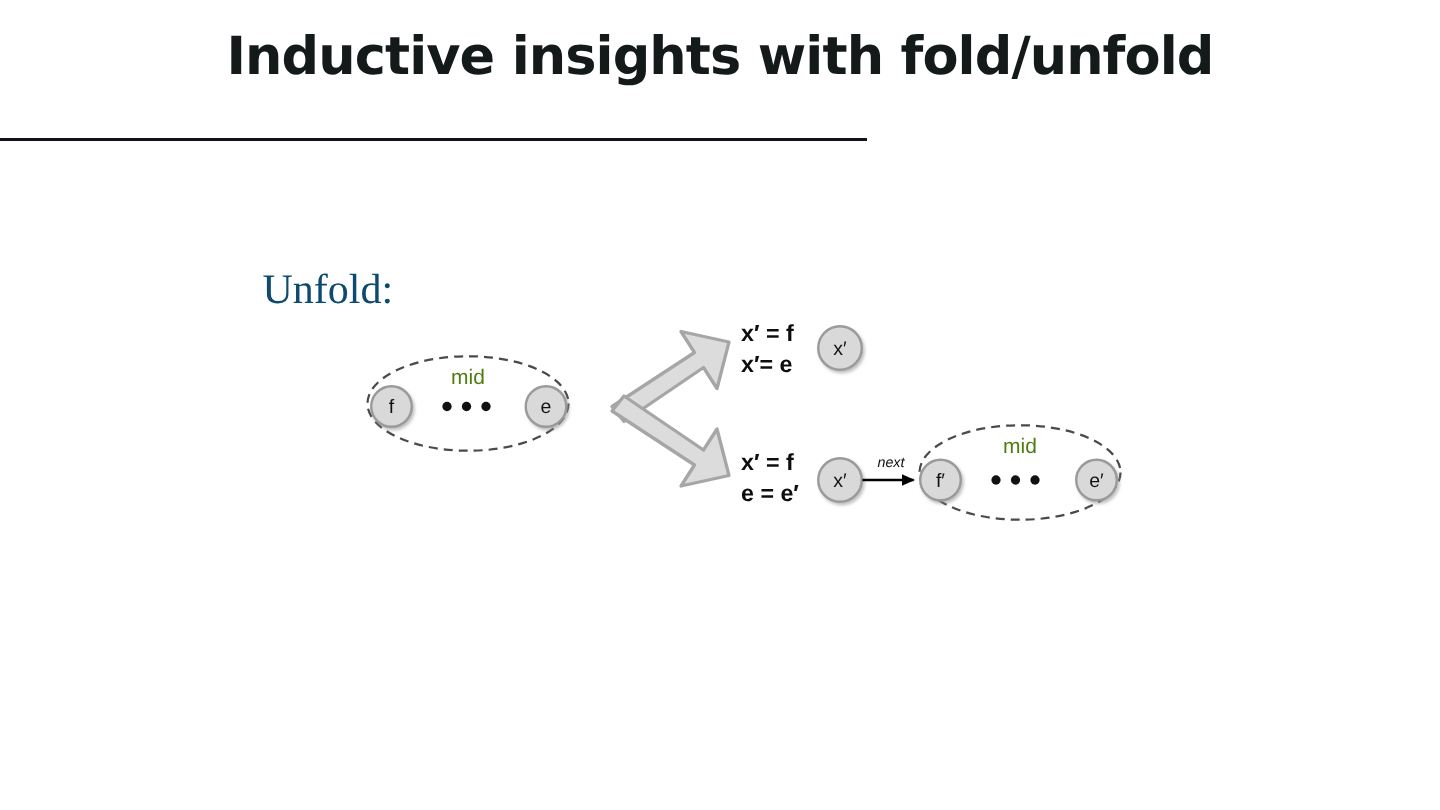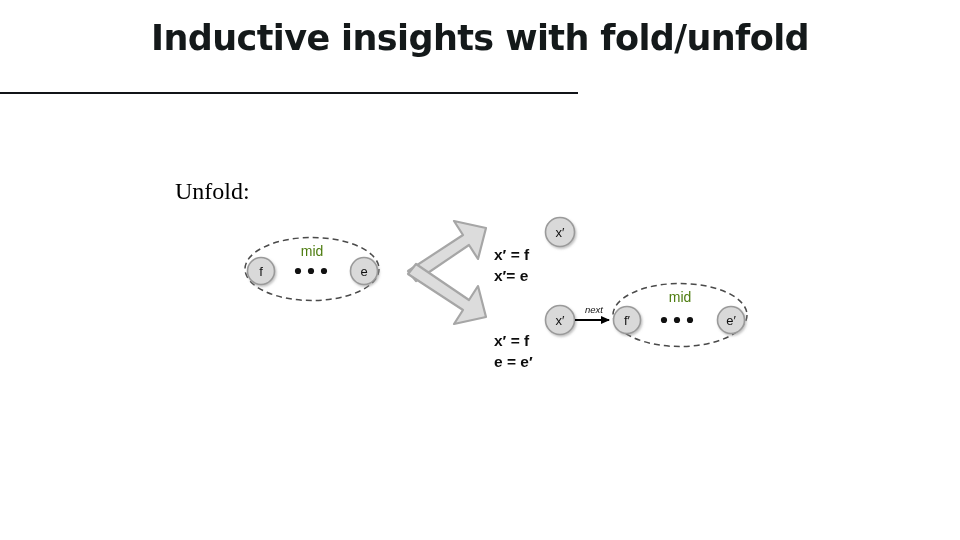--- a/index.html
+++ b/index.html
@@ -36,41 +36,40 @@
     top: 92px;
     width: 578px;
     height: 0;
     border-top: 2.5px solid #111418;
   }
   #unfold-label {
     position: absolute;
     left: 175px;
     top: 178px;
     font-family: "Liberation Serif", serif;
-    font-size: 24px;
-    color: #000000;
+    font-size: 28px;
+    color: #0c4a6e;
     white-space: nowrap;
   }
   .diagram-svg {
     position: absolute;
     left: 0;
     top: 0;
     width: 960px;
     height: 540px;
     pointer-events: none;
   }
   .eq-block {
     position: absolute;
     font-family: "Liberation Sans", sans-serif;
     font-weight: bold;
     font-size: 15.5px;
     color: #0d0d0d;
     line-height: 21px;
     white-space: nowrap;
-    margin-top: 32px;
   }
   #eq-top { left: 494px; top: 212px; }
   #eq-bottom { left: 494px; top: 298px; }
   .node-label {
     position: absolute;
     font-family: "Liberation Sans", sans-serif;
     font-size: 13px;
     color: #111111;
     white-space: nowrap;
     transform: translate(-50%, -50%);

